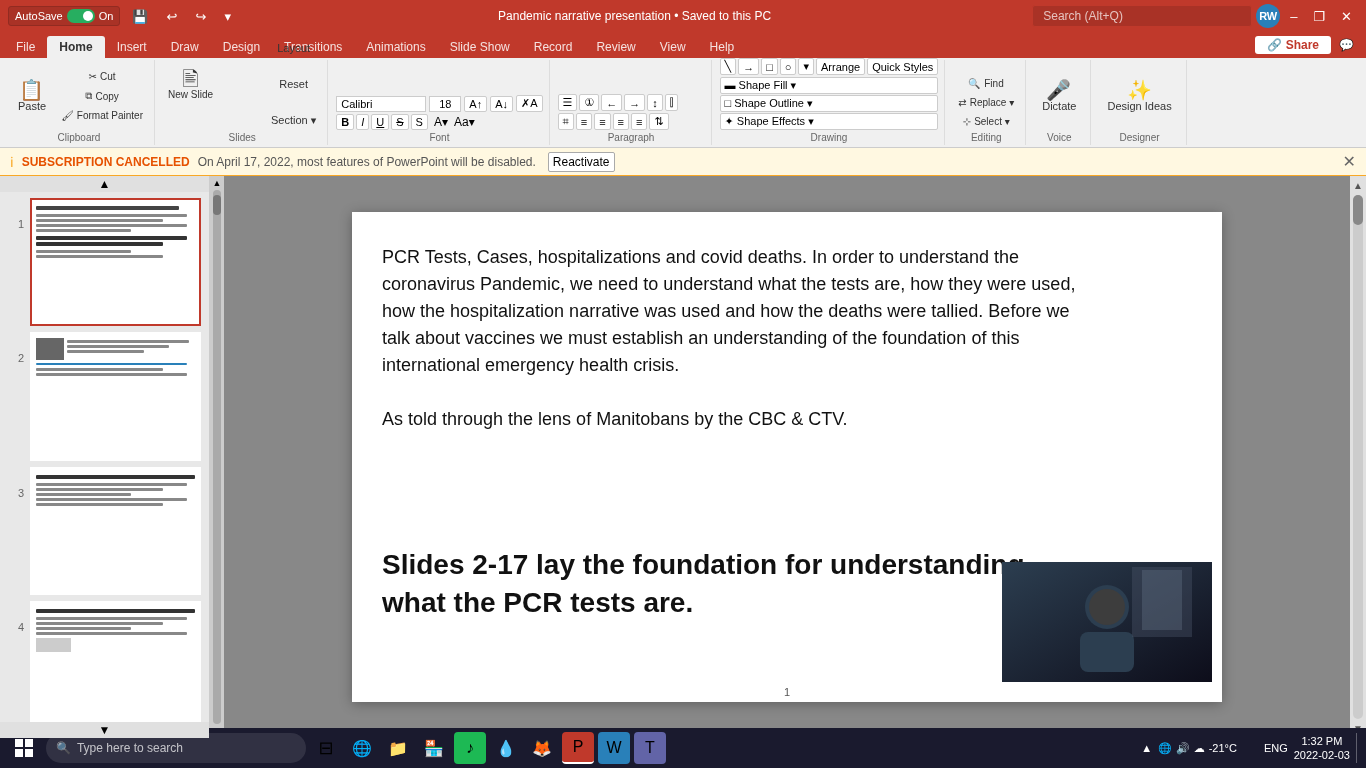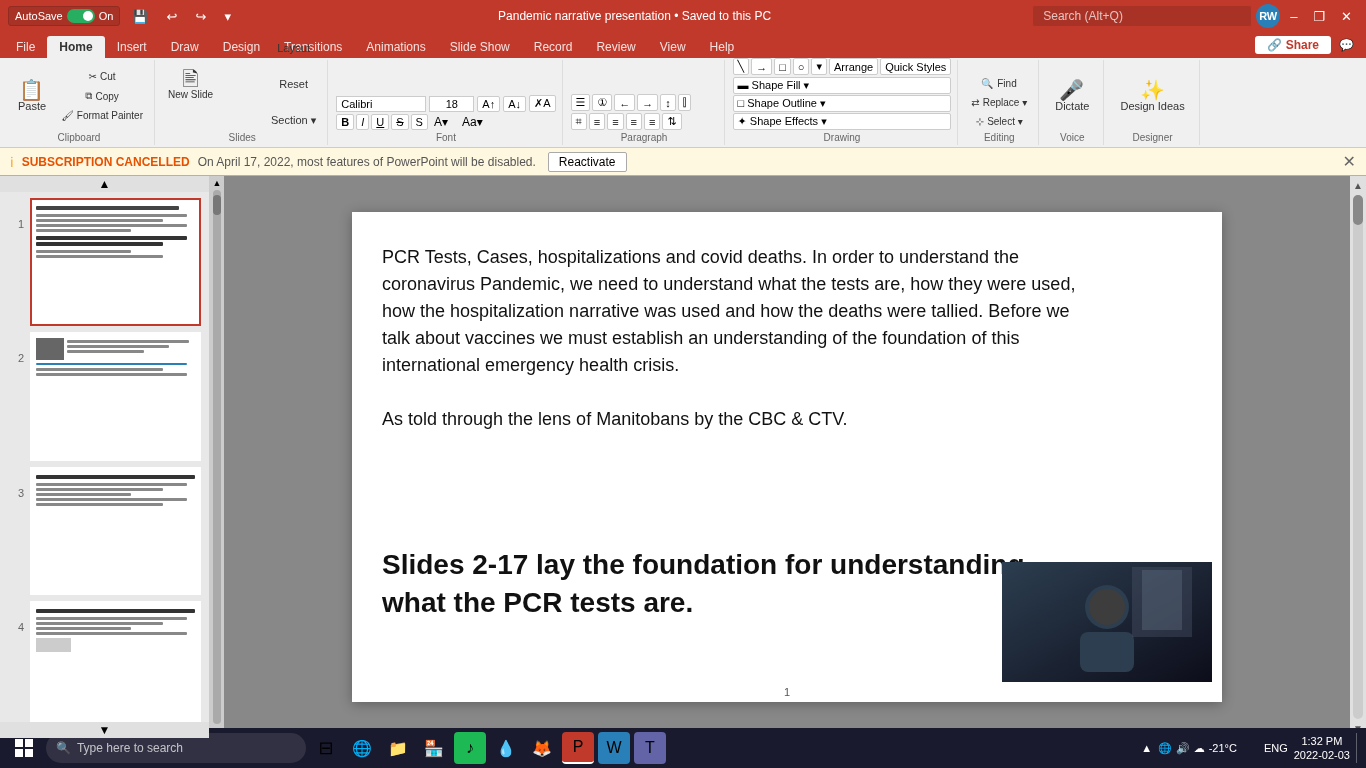--- a/index.html
+++ b/index.html
@@ -100,21 +100,21 @@
       display: flex;
       align-items: center;
       padding: 0 10px;
       gap: 8px;
       font-size: 12px;
       color: #333;
     }
     .notif-icon { color: #f9a825; font-size: 14px; }
     .notif-title { font-weight: 700; color: #e65100; }
     .notif-msg { color: #555; }
-    .notif-btn { background: white; border: 1px solid #aaa; padding: 2px 10px; border-radius: 2px; cursor: pointer; font-size: 12px; margin-left: 4px; }
+    .notif-btn { background: white; border: 1px solid #aaa; padding: 2px 4px; border-radius: 2px; cursor: pointer; font-size: 12px; margin-left: 4px; }
     .notif-close { margin-left: auto; cursor: pointer; font-size: 16px; color: #666; }
 
     
     #main {
       display: flex;
       height: calc(768px - 32px - 26px - 90px - 28px - 30px);
     }
 
     
     #slide-panel {
@@ -278,21 +278,21 @@
     }
     .taskbar-start { width: 36px; height: 36px; background: transparent; display: flex; align-items: center; justify-content: center; cursor: pointer; border-radius: 4px; }
     .taskbar-search { flex: 0 0 260px; height: 30px; background: rgba(255,255,255,0.1); border-radius: 15px; display: flex; align-items: center; padding: 0 10px; gap: 6px; color: rgba(255,255,255,0.7); font-size: 12px; cursor: pointer; }
     .taskbar-icon { width: 32px; height: 32px; display: flex; align-items: center; justify-content: center; cursor: pointer; border-radius: 4px; font-size: 18px; }
     .taskbar-right { margin-left: auto; display: flex; align-items: center; gap: 6px; color: white; font-size: 11px; }
     .taskbar-time { text-align: center; line-height: 1.3; }
     .pinned-app { width: 32px; height: 32px; border-radius: 4px; display: flex; align-items: center; justify-content: center; font-size: 16px; cursor: pointer; }
     .active-app { border-bottom: 2px solid white; }
 
     
-    .font-size-box { width: 45px; border: 1px solid #ccc; padding: 1px 3px; background: white; font-size: 11px; text-align: center; }
+    .font-size-box { width: 32px; border: 1px solid #ccc; padding: 1px 3px; background: white; font-size: 11px; text-align: center; }
     .font-name-box { width: 90px; border: 1px solid #ccc; padding: 1px 4px; background: white; font-size: 11px; }
     .small-btn { padding: 1px 4px; border: 1px solid #ccc; background: white; font-size: 11px; cursor: pointer; border-radius: 2px; }
 
     
     .thumb-line { height: 3px; background: #888; margin: 2px 0; border-radius: 1px; }
     .thumb-line.short { width: 60%; }
     .thumb-line.med { width: 80%; }
     .thumb-line.long { width: 95%; }
     .thumb-line.title { height: 4px; background: #333; margin-bottom: 4px; }
   </style>
@@ -400,21 +400,21 @@
         <button class="small-btn">A↓</button>
         <button class="small-btn">✗A</button>
       </div>
       <div style="display:flex;gap:2px;align-items:center;">
         <button class="small-btn" style="font-weight:bold;">B</button>
         <button class="small-btn" style="font-style:italic;">I</button>
         <button class="small-btn" style="text-decoration:underline;">U</button>
         <button class="small-btn" style="text-decoration:line-through;">S</button>
         <button class="small-btn">S</button>
         <span style="margin-left:4px;">A▾</span>
-        <span style="margin-left:12px;">Aa▾</span>
+        <span style="margin-left:4px;">Aa▾</span>
       </div>
     </div>
     <div class="ribbon-group-label">Font</div>
   </div>
 
   <div class="ribbon-group" style="min-width:160px;">
     <div style="display:flex;flex-direction:column;gap:2px;width:100%;">
       <div style="display:flex;gap:2px;">
         <button class="small-btn">☰</button>
         <button class="small-btn">①</button>

